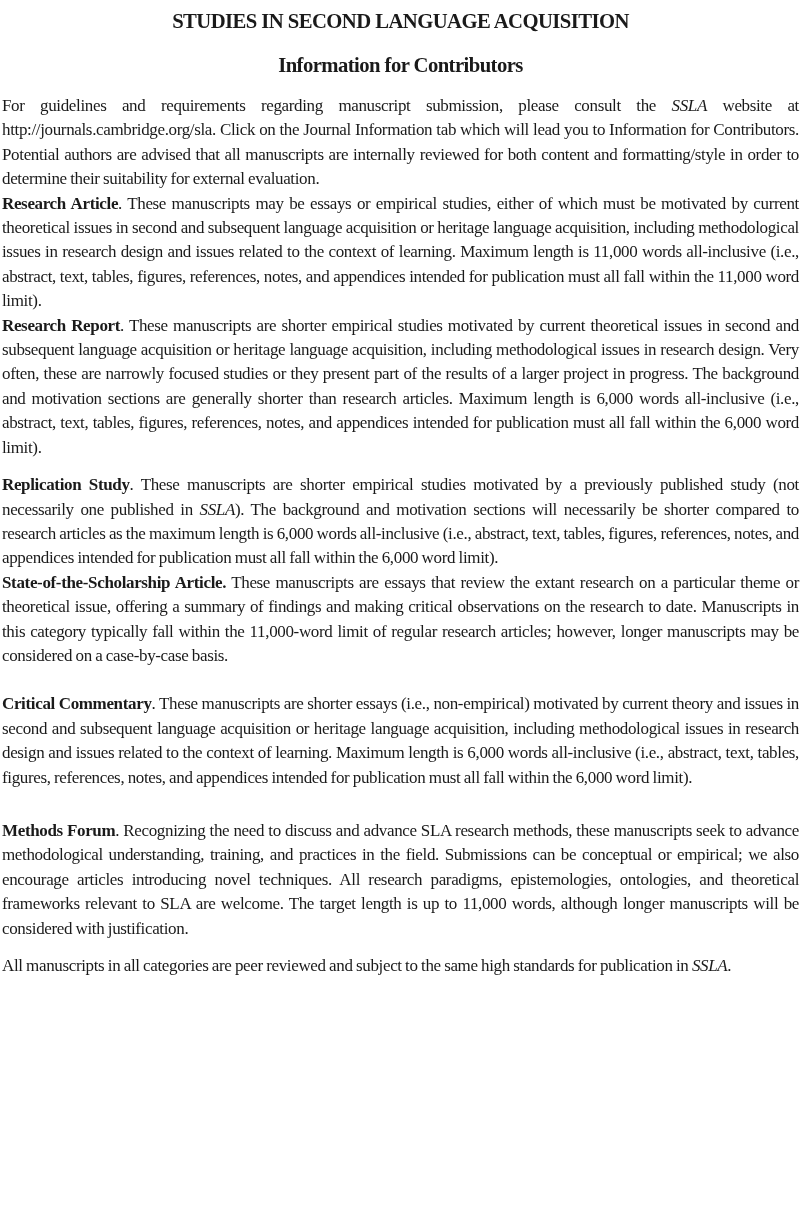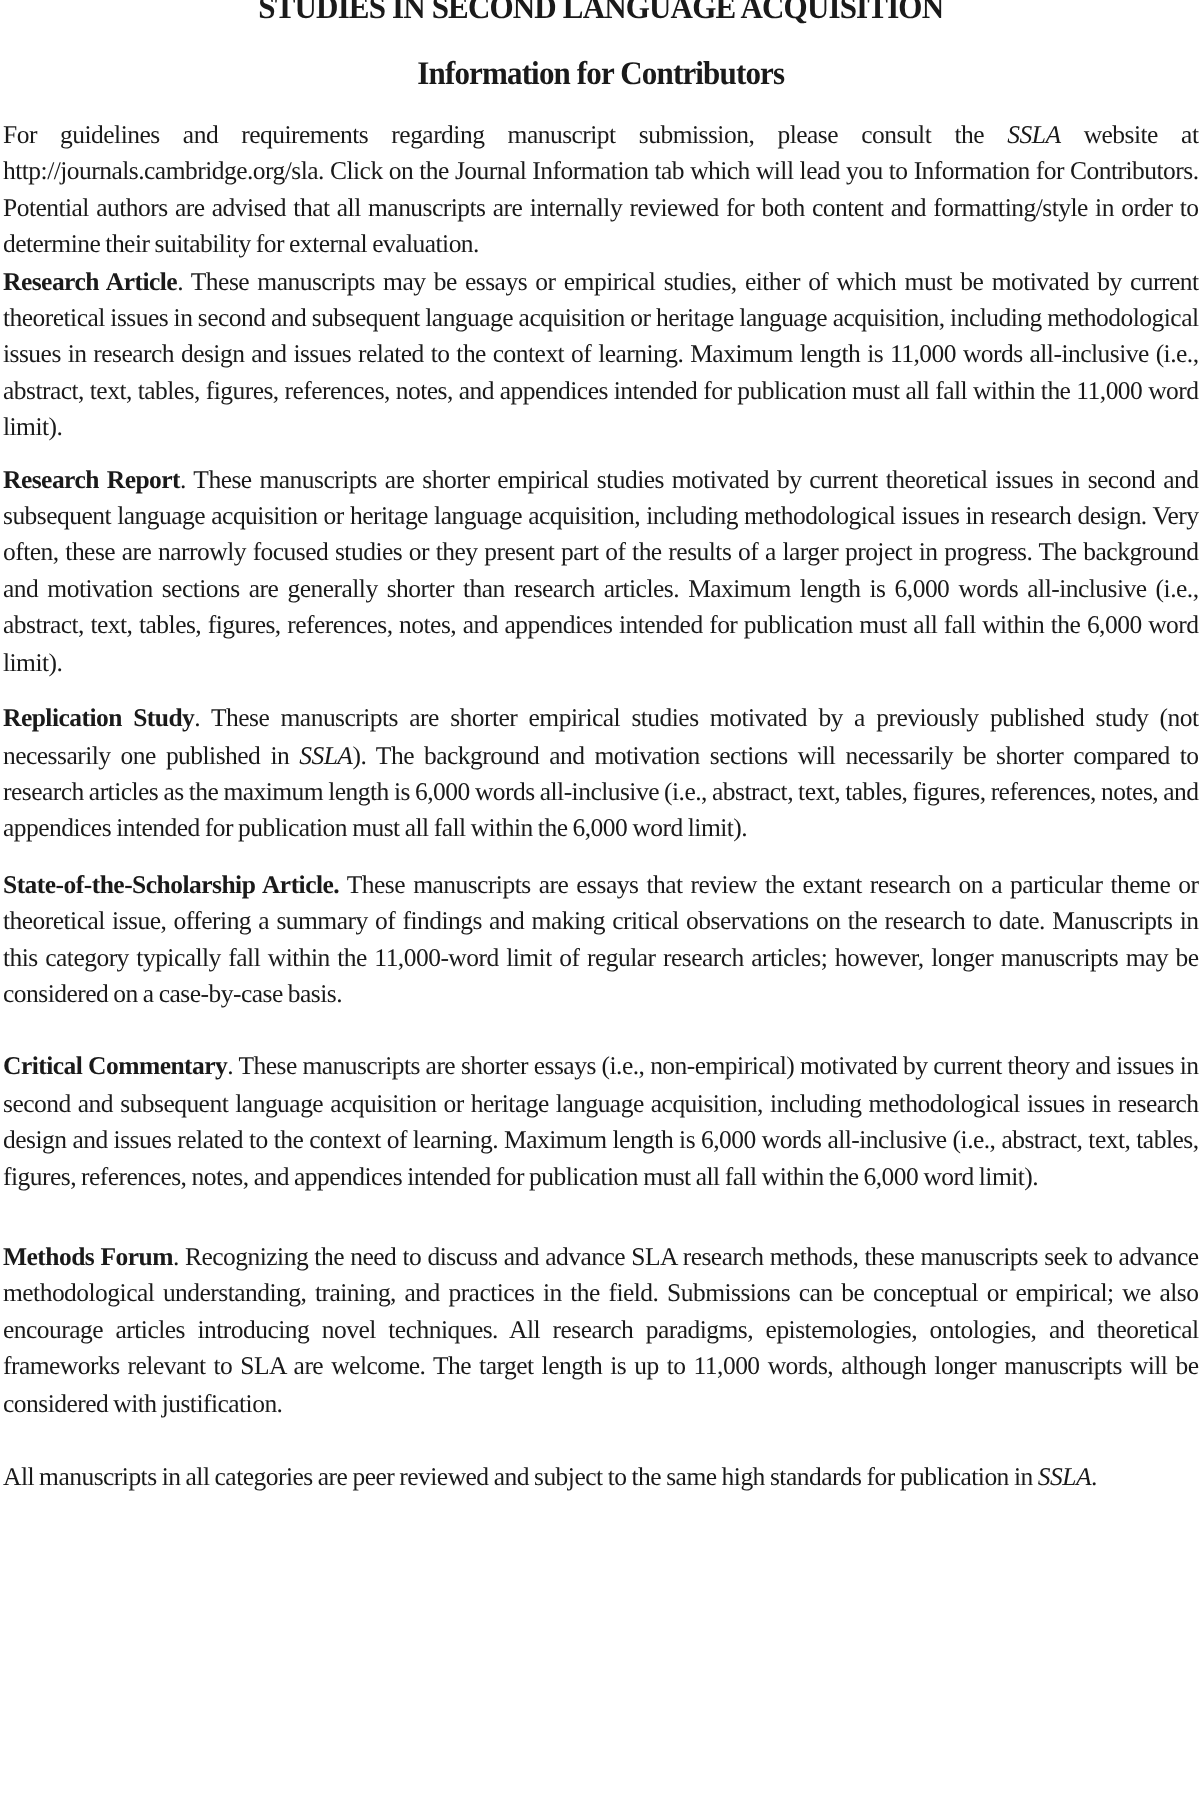--- a/index.html
+++ b/index.html
@@ -10,21 +10,21 @@
     body {
       width: 800px;
       height: 1213px;
       overflow: hidden;
       color: #1a1a1a;
       font-family: "Liberation Serif", "DejaVu Serif", serif;
     }
     .page {
       position: relative;
       width: 800px;
-      padding: 0 1px 0 2px;
+      padding: 16px 1px 0 2px;
       box-sizing: border-box;
     }
     .journal-title {
       margin: 0;
       padding-top: 0;
       text-align: center;
       font-weight: bold;
       font-size: 22px;
       line-height: 22px;
       letter-spacing: -0.6px;
@@ -52,26 +52,26 @@
       word-spacing: -0.5px;
     }
     .para .lead {
       font-weight: bold;
     }
     .para .ital {
       font-style: italic;
     }
     #p-intro { margin-top: 16px; }
     #p-research-article { margin-top: 0; }
-    #p-research-report { margin-top: 10px; }
+    #p-research-report { margin-top: 0; }
     #p-replication-study { margin-top: 13px; }
-    #p-state-of-scholarship { margin-top: 13px; }
+    #p-state-of-scholarship { }
     #p-critical-commentary { margin-top: 24px; }
     #p-methods-forum { margin-top: 29px; }
-    #p-closing { margin-top: 25px; }
+    #p-closing { margin-top: 13px; }
   </style>
 </head>
 <body>
 
 <div class="page">
 
   <h1 class="journal-title">STUDIES IN SECOND LANGUAGE ACQUISITION</h1>
   <h2 class="subtitle">Information for Contributors</h2>
 
   <p class="para" id="p-intro"><span>For guidelines and requirements regarding manuscript submission, please consult the </span><span class="ital">SSLA</span><span> website at http://journals.cambridge.org/sla. Click on the Journal Information tab which will lead you to Information for Contributors. Potential authors are advised that all manuscripts are internally reviewed for both content and formatting/style in order to determine their suitability for external evaluation.</span></p>

